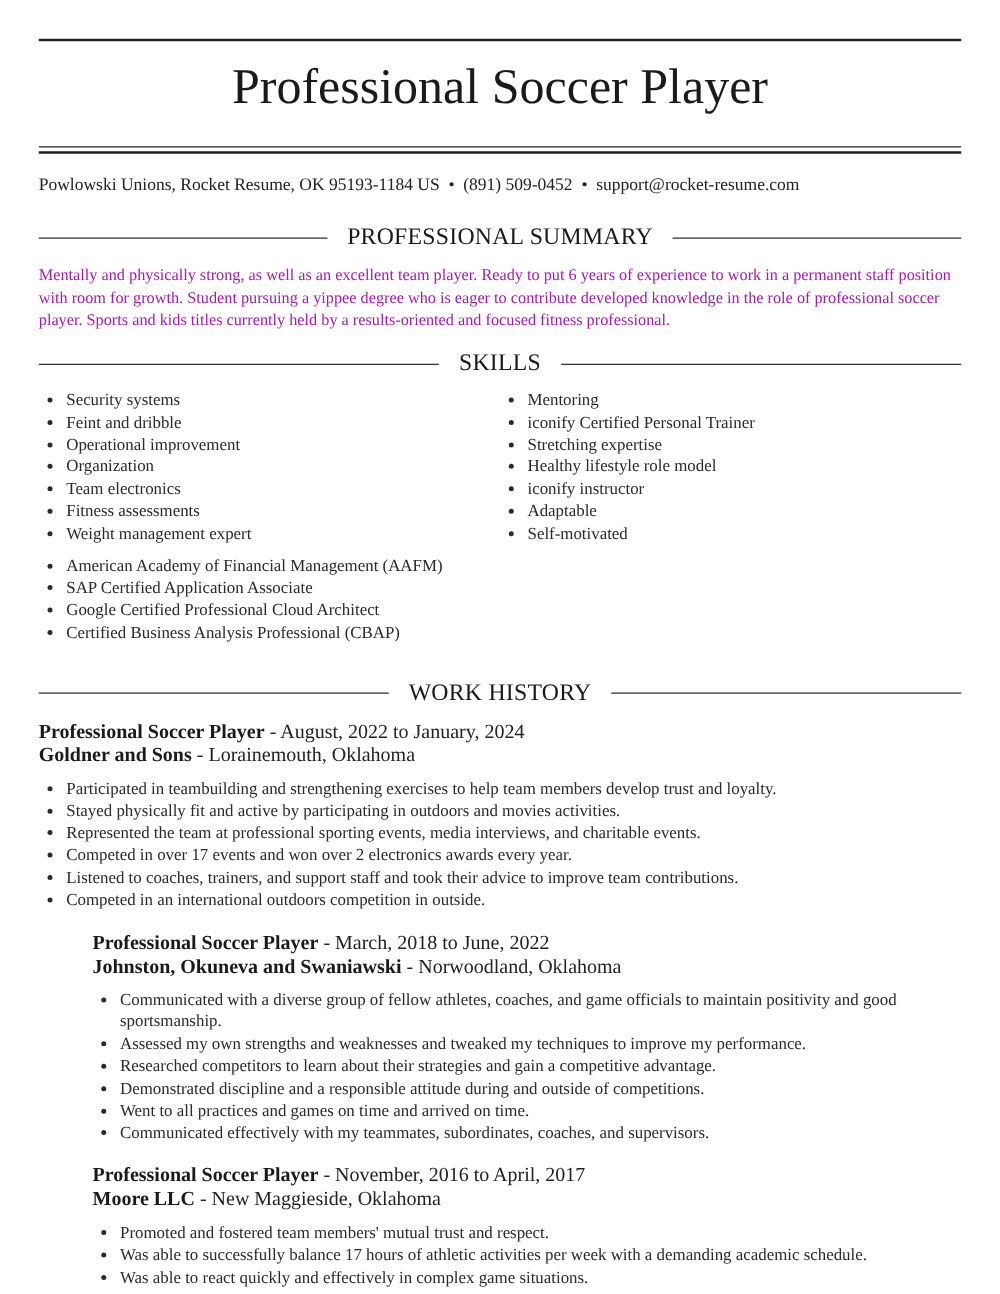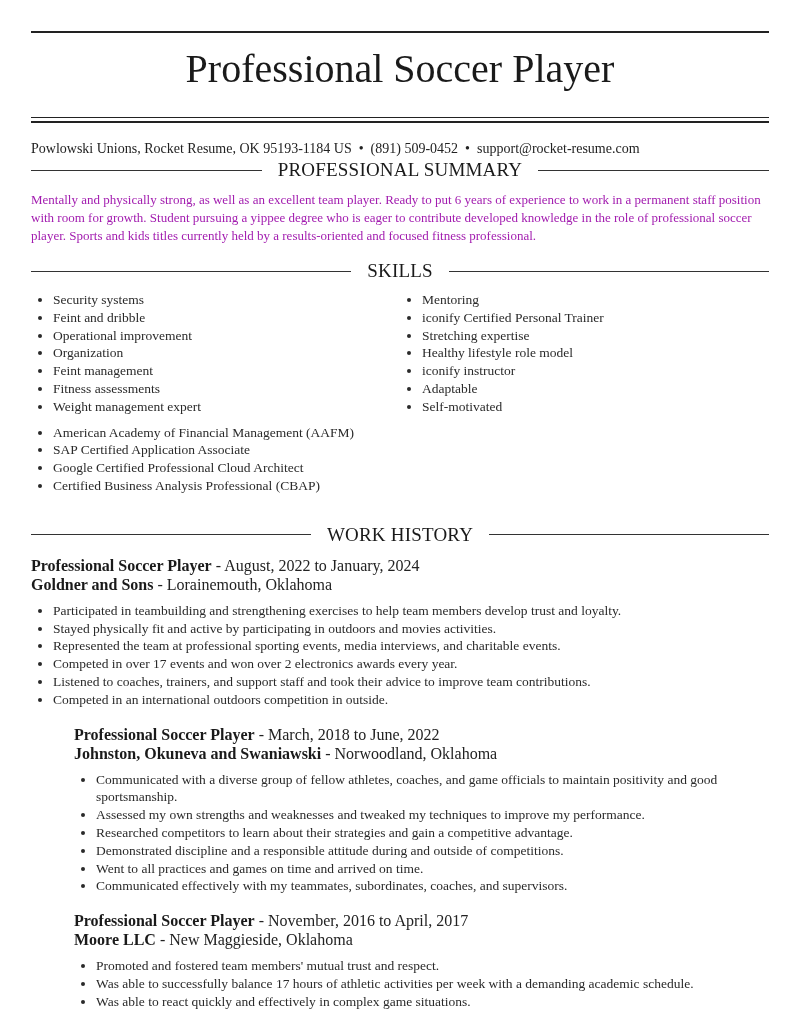--- a/index.html
+++ b/index.html
@@ -27,20 +27,21 @@
     text-align: left;
     font-size: 14px;
     margin-top: 17px;
     line-height: 18px;
     color: #222;
   }
   .contact .sep { margin: 0 7px; }
   .section-head {
     display: flex;
     align-items: center;
+    margin-top: 20px;
   }
   .section-head .line { flex: 1; border-top: 1px solid #333; }
   .section-head .title {
     font-size: 19px;
     padding: 0 16px;
     line-height: 24px;
     color: #1a1a1a;
     letter-spacing: 0.2px;
   }
   .summary {
@@ -82,21 +83,21 @@
     <div class="line"></div>
     <div class="title">SKILLS</div>
     <div class="line"></div>
   </div>
   <div class="skills">
     <ul>
       <li>Security systems</li>
       <li>Feint and dribble</li>
       <li>Operational improvement</li>
       <li>Organization</li>
-      <li>Feint management</li>
+      <li>Team electronics</li>
       <li>Fitness assessments</li>
       <li>Weight management expert</li>
     </ul>
     <ul>
       <li>Mentoring</li>
       <li>iconify Certified Personal Trainer</li>
       <li>Stretching expertise</li>
       <li>Healthy lifestyle role model</li>
       <li>iconify instructor</li>
       <li>Adaptable</li>

